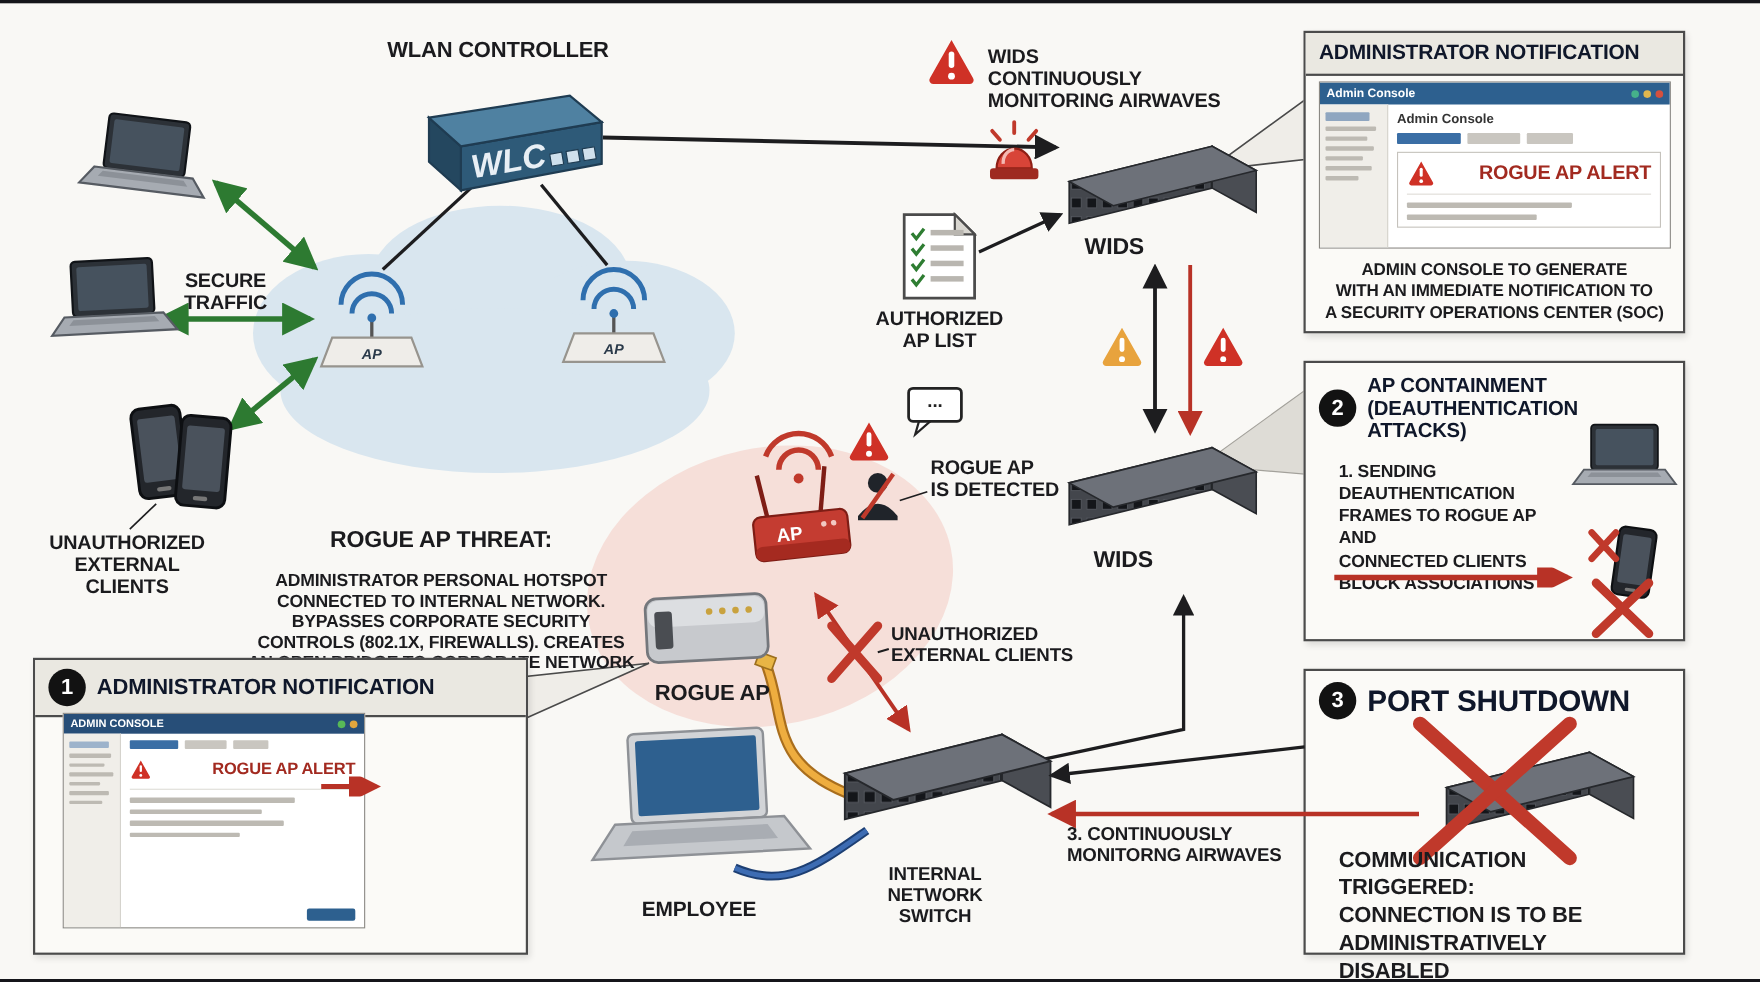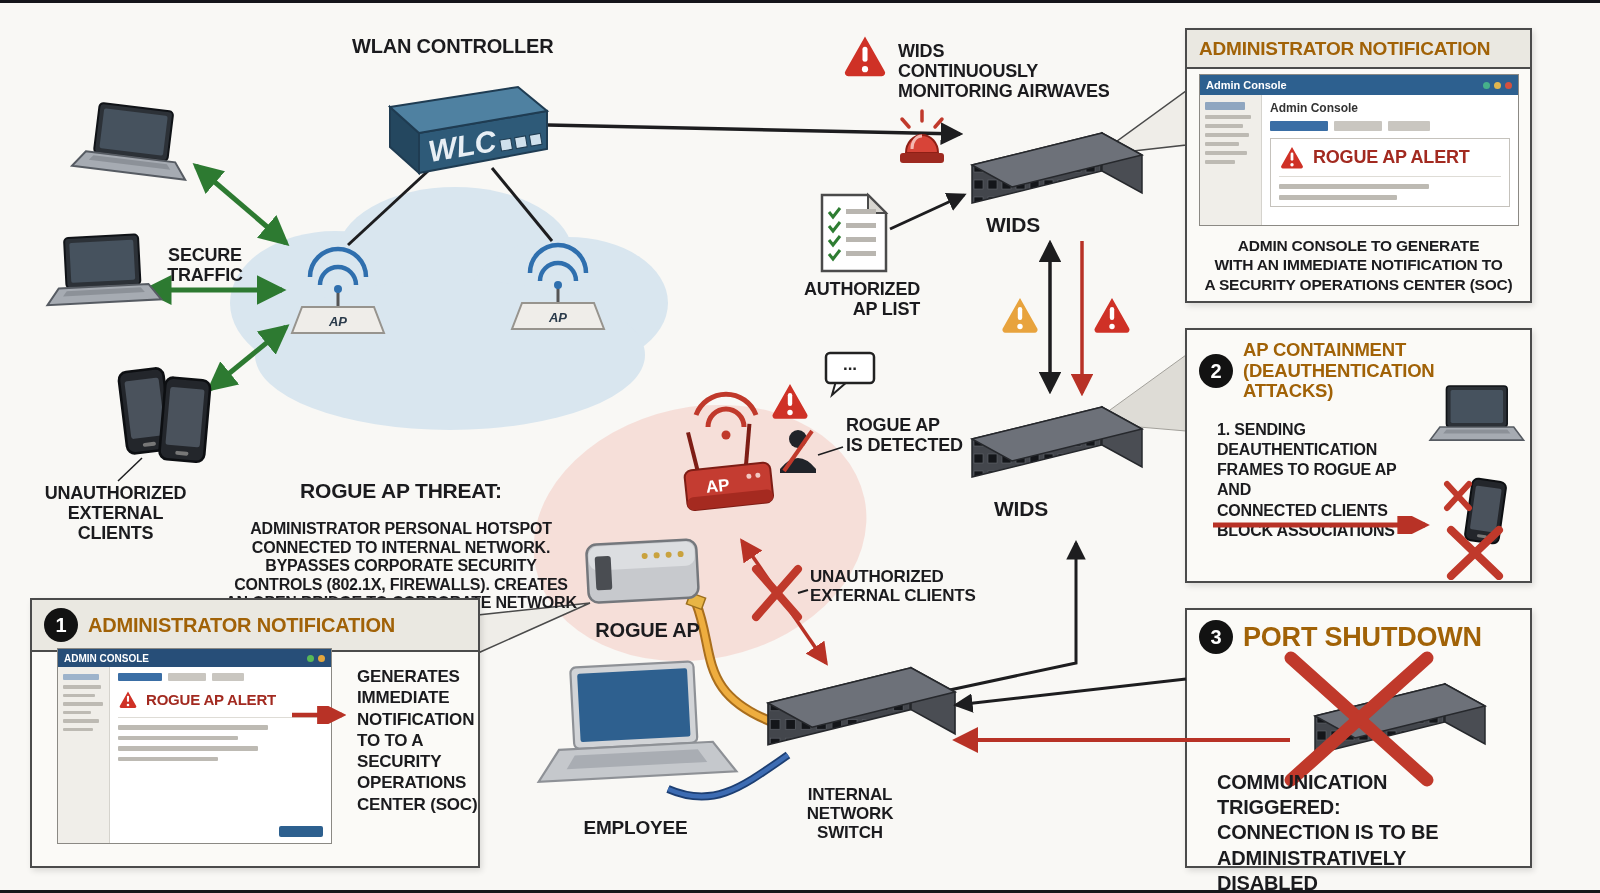--- a/index.html
+++ b/index.html
@@ -10,38 +10,38 @@
   svg text { font-family:"Liberation Sans",sans-serif; }
   .lbl { position:absolute; font-weight:bold; color:#1b1b1e; white-space:pre-line;
          line-height:1.12; letter-spacing:-0.2px; }
   .threat-title { font-size:21px; }
   .threat-body { font-size:16px; line-height:1.15; }
   .panel { position:absolute; border:2.5px solid #4b4b4b; background:#fbfaf7;
            box-shadow:2px 3px 6px rgba(0,0,0,0.12); }
   .panel-header { display:flex; align-items:center; gap:10px; padding:8px 12px;
                   background:#eae8e1; border-bottom:2px solid #4b4b4b; }
   .panel-header.plain { background:transparent; border-bottom:none; padding:10px 12px; }
-  .panel-title { font-weight:bold; color:#a16207; letter-spacing:-0.2px; white-space:pre-line; line-height:1.12; }
+  .panel-title { font-weight:bold; color:#0f172a; letter-spacing:-0.2px; white-space:pre-line; line-height:1.12; }
   .badge { width:34px; height:34px; border-radius:50%; background:#121212; color:#fff;
            display:flex; align-items:center; justify-content:center; font-size:20px; font-weight:bold; flex:0 0 auto; }
   .panel-caption { position:absolute; font-weight:bold; color:#1b1b1e; white-space:pre-line; line-height:1.25; letter-spacing:-0.2px; }
   .panel-body-text { position:absolute; font-weight:bold; color:#1b1b1e; white-space:pre-line; line-height:1.26; letter-spacing:-0.2px; }
   .win { position:absolute; border:1.5px solid #8b8984; background:#ffffff; display:flex; flex-direction:column; overflow:hidden; }
   .win-titlebar { display:flex; align-items:center; justify-content:space-between; padding:0 6px; color:#fff; font-weight:bold; flex:0 0 auto; }
   .dots { display:flex; gap:4px; align-items:center; }
   .dot { width:7px; height:7px; border-radius:50%; display:inline-block; }
   .win-body { flex:1; display:flex; min-height:0; }
   .win-side { background:#f0eee9; border-right:1px solid #d5d3cd; padding:7px 5px; display:flex; flex-direction:column; gap:5px; flex:0 0 auto; }
   .win-main { flex:1; padding:6px 8px; display:flex; flex-direction:column; min-width:0; }
   .win-heading { font-size:12px; font-weight:bold; color:#333; margin-bottom:4px; }
   .bar { background:#bdbab3; border-radius:1px; }
   .tabbar { display:flex; gap:6px; margin:2px 0 7px 0; }
   .tab { height:10px; border-radius:1px; display:inline-block; }
   .alert-box { border:1px solid #c5c2bc; background:#fff; padding:6px 8px; display:flex; flex-direction:column; gap:6px; }
-  .alert-row { display:flex; align-items:center; gap:8px; }
+  .alert-row { display:flex; align-items:center; gap:8px;justify-content:space-between; }
   .alert-text { color:#a22a20; font-weight:bold; letter-spacing:-0.2px; white-space:nowrap; }
   .row-lines { display:flex; flex-direction:column; gap:6px; border-top:1px solid #dedcd6; padding-top:7px; }
   .win-footer-btn { width:44px; height:11px; background:#2d608f; border-radius:2px; margin-top:auto; align-self:flex-end; }
 </style>
 </head>
 <body>
 
 <div class="canvas">
 
   <svg class="layer" viewBox="0 0 1600 893">
@@ -271,40 +271,42 @@
   <div class="lbl" style="left:352px;top:32px;width:210px;font-size:20px;">WLAN CONTROLLER</div>
   <div class="lbl" style="left:150px;top:242px;width:110px;text-align:center;font-size:18px;">SECURE
 TRAFFIC</div>
   <div class="lbl" style="left:28px;top:480px;width:175px;text-align:center;font-size:18px;">UNAUTHORIZED
 EXTERNAL
 CLIENTS</div>
   <div class="lbl" style="left:898px;top:38px;width:235px;font-size:18px;">WIDS
 CONTINUOUSLY
 MONITORING AIRWAVES</div>
   <div class="lbl" style="left:986px;top:210px;font-size:21px;">WIDS</div>
-  <div class="lbl" style="left:788px;top:276px;width:132px;text-align:right;font-size:18px;">AUTHORIZED
+  <div class="lbl" style="left:788px;top:276px;width:132px;text-align:center;font-size:18px;">AUTHORIZED
 AP LIST</div>
   <div class="lbl" style="left:994px;top:494px;font-size:21px;">WIDS</div>
   <div class="lbl" style="left:225px;top:458px;width:352px;text-align:center;">
     <div class="threat-title">ROGUE AP THREAT:</div>
     <div class="threat-body">ADMINISTRATOR PERSONAL HOTSPOT
 CONNECTED TO INTERNAL NETWORK.
 BYPASSES CORPORATE SECURITY
 CONTROLS (802.1X, FIREWALLS). CREATES
 AN OPEN BRIDGE TO CORPORATE NETWORK</div>
   </div>
   <div class="lbl" style="left:846px;top:412px;width:135px;font-size:18px;">ROGUE AP
 IS DETECTED</div>
   <div class="lbl" style="left:590px;top:616px;width:115px;text-align:center;font-size:20px;">ROGUE AP</div>
   <div class="lbl" style="left:810px;top:564px;width:175px;font-size:17px;">UNAUTHORIZED
 EXTERNAL CLIENTS</div>
   <div class="lbl" style="left:578px;top:814px;width:115px;text-align:center;font-size:19px;">EMPLOYEE</div>
   <div class="lbl" style="left:790px;top:782px;width:120px;text-align:center;font-size:17px;">INTERNAL
 NETWORK
 SWITCH</div>
+  <div class="lbl" style="left:970px;top:746px;width:215px;font-size:17px;">3. CONTINUOUSLY
+MONITORNG AIRWAVES</div>
 
   <div class="panel" style="left:1185px;top:25px;width:347px;height:275px;">
     <div class="panel-header">
       <span class="panel-title" style="font-size:19px;">ADMINISTRATOR NOTIFICATION</span>
     </div>
     <div class="win" style="left:12px;top:44px;width:320px;height:152px;">
       <div class="win-titlebar" style="background:#2d608f;height:20px;font-size:11px;">
         <span>Admin Console</span>
         <span class="dots">
           <span class="dot" style="background:#46b08a"></span>
@@ -441,27 +443,20 @@
             <div class="bar" style="height:4.5px;width:140px"></div>
             <div class="bar" style="height:4.5px;width:100px"></div>
           </div>
           <div class="win-footer-btn"></div>
         </div>
       </div>
     </div>
     <svg style="position:absolute;left:258px;top:106px;" width="66" height="18" viewBox="0 0 66 18">
       <line x1="2" y1="9" x2="52" y2="9" stroke="#b83226" stroke-width="4.5" marker-end="url(#mR)"></line>
     </svg>
-    <div class="panel-caption" style="left:325px;top:66px;width:130px;font-size:17px;">GENERATES
-IMMEDIATE
-NOTIFICATION
-TO TO A
-SECURITY
-OPERATIONS
-CENTER (SOC)</div>
   </div>
 
   <svg class="layer" viewBox="0 0 1600 893" style="z-index:5;">
     <line x1="1290" y1="737" x2="956" y2="737" stroke="#b83226" stroke-width="4" marker-end="url(#mR)"></line>
     <line x1="1186" y1="676" x2="956" y2="702" stroke="#1d1d1f" stroke-width="3" marker-end="url(#mB)"></line>
   </svg>
 
 </div>
 
 </body></html>

